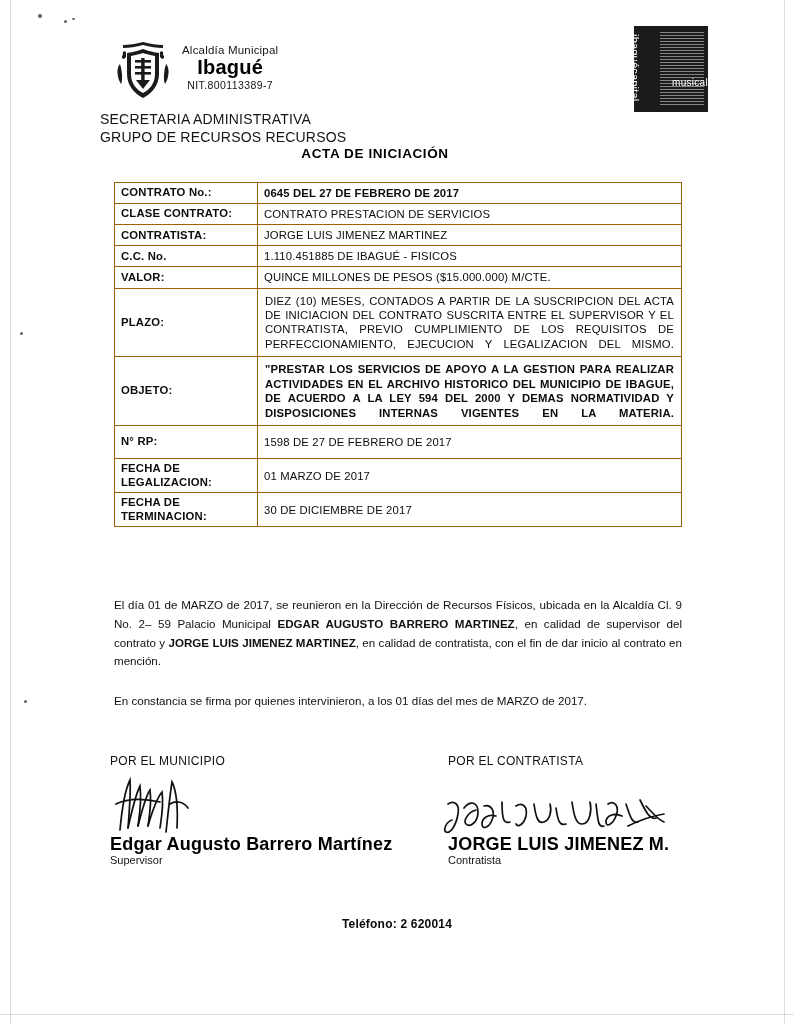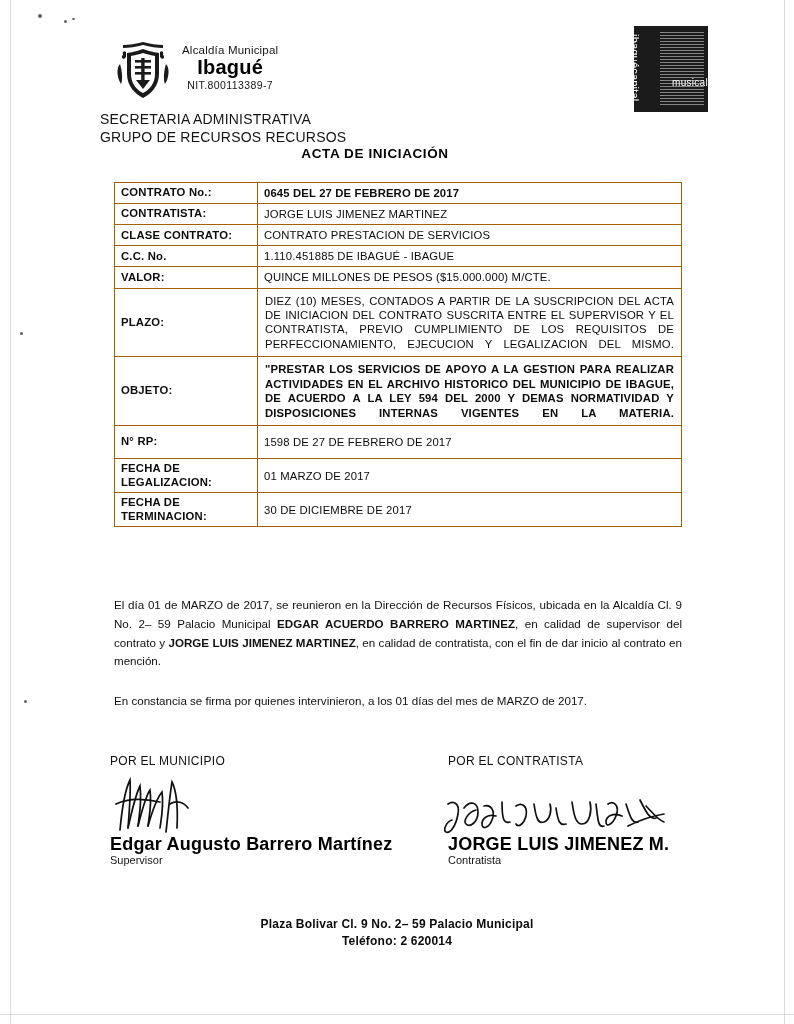--- a/index.html
+++ b/index.html
@@ -311,30 +311,30 @@
   <div class="doc-title">ACTA DE INICIACIÓN</div>
 
   <div class="table-wrap">
     <table class="acta">
       <tbody>
         <tr>
           <td class="lbl">CONTRATO No.:</td>
           <td class="val bold">0645 DEL 27 DE FEBRERO DE 2017</td>
         </tr>
         <tr>
+          <td class="lbl">CLASE CONTRATO:</td>
+          <td class="val">CONTRATO PRESTACION DE SERVICIOS</td>
+        </tr>
+        <tr>
           <td class="lbl">CONTRATISTA:</td>
           <td class="val">JORGE LUIS JIMENEZ MARTINEZ</td>
         </tr>
         <tr>
-          <td class="lbl">CLASE CONTRATO:</td>
-          <td class="val">CONTRATO PRESTACION DE SERVICIOS</td>
-        </tr>
-        <tr>
           <td class="lbl">C.C. No.</td>
-          <td class="val">1.110.451885 DE IBAGUÉ - IBAGUE</td>
+          <td class="val">1.110.451885 DE IBAGUÉ - FISICOS</td>
         </tr>
         <tr>
           <td class="lbl">VALOR:</td>
           <td class="val">QUINCE MILLONES DE PESOS  ($15.000.000) M/CTE.</td>
         </tr>
         <tr>
           <td class="lbl">PLAZO:</td>
           <td class="val just plain">DIEZ (10) MESES, CONTADOS A PARTIR DE LA SUSCRIPCION DEL ACTA DE INICIACION DEL CONTRATO SUSCRITA ENTRE EL SUPERVISOR Y EL CONTRATISTA, PREVIO CUMPLIMIENTO DE LOS REQUISITOS DE PERFECCIONAMIENTO, EJECUCION Y LEGALIZACION DEL MISMO.</td>
         </tr>
         <tr>
@@ -351,21 +351,21 @@
         </tr>
         <tr>
           <td class="lbl">FECHA DE TERMINACION:</td>
           <td class="val">30 DE DICIEMBRE DE 2017</td>
         </tr>
       </tbody>
     </table>
   </div>
 
   <div class="para" id="para1">
-    <span>El día 01  de MARZO  de 2017, se reunieron en la Dirección de Recursos Físicos, ubicada en la Alcaldía Cl. 9  No. 2– 59 Palacio Municipal </span><b>EDGAR ACUERDO BARRERO MARTINEZ</b><span>, en calidad de supervisor del contrato y </span><b>JORGE LUIS JIMENEZ MARTINEZ</b><span>, en calidad de contratista, con el fin de dar inicio al contrato en mención.</span>
+    <span>El día 01  de MARZO  de 2017, se reunieron en la Dirección de Recursos Físicos, ubicada en la Alcaldía Cl. 9  No. 2– 59 Palacio Municipal </span><b>EDGAR AUGUSTO BARRERO MARTINEZ</b><span>, en calidad de supervisor del contrato y </span><b>JORGE LUIS JIMENEZ MARTINEZ</b><span>, en calidad de contratista, con el fin de dar inicio al contrato en mención.</span>
   </div>
 
   <div class="para" id="para2">En constancia se firma por quienes intervinieron, a los 01 días del mes de MARZO  de 2017.</div>
 
   <div class="sig-head" id="sig-head-left">POR EL MUNICIPIO</div>
   <div class="sig-head" id="sig-head-right">POR EL CONTRATISTA</div>
 
   <div class="sig-mark" id="mark-left">
     <svg width="130" height="70" viewBox="0 0 130 70">
       <g fill="none" stroke="#101010" stroke-width="1.7" stroke-linecap="round">
@@ -401,17 +401,16 @@
     </svg>
   </div>
 
   <div class="sig-name" id="sig-name-left">Edgar Augusto Barrero Martínez</div>
   <div class="sig-role" id="sig-role-left">Supervisor</div>
 
   <div class="sig-name" id="sig-name-right">JORGE LUIS JIMENEZ M.</div>
   <div class="sig-role" id="sig-role-right">Contratista</div>
 
   <div class="footer">
-    <div>Plaza  Bolivar Cl. 9  No. 2– 59  Palacio  Municipal</div>
     <div>Teléfono: 2 620014</div>
   </div>
 
 </div>
 
 </body></html>

